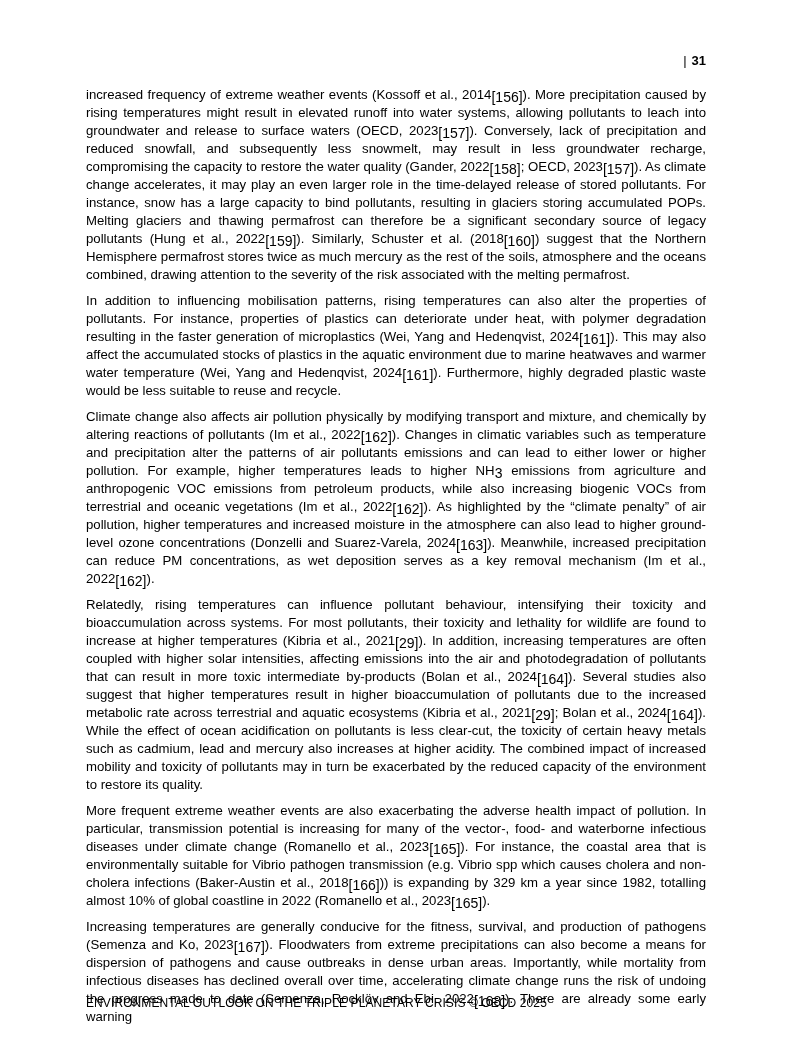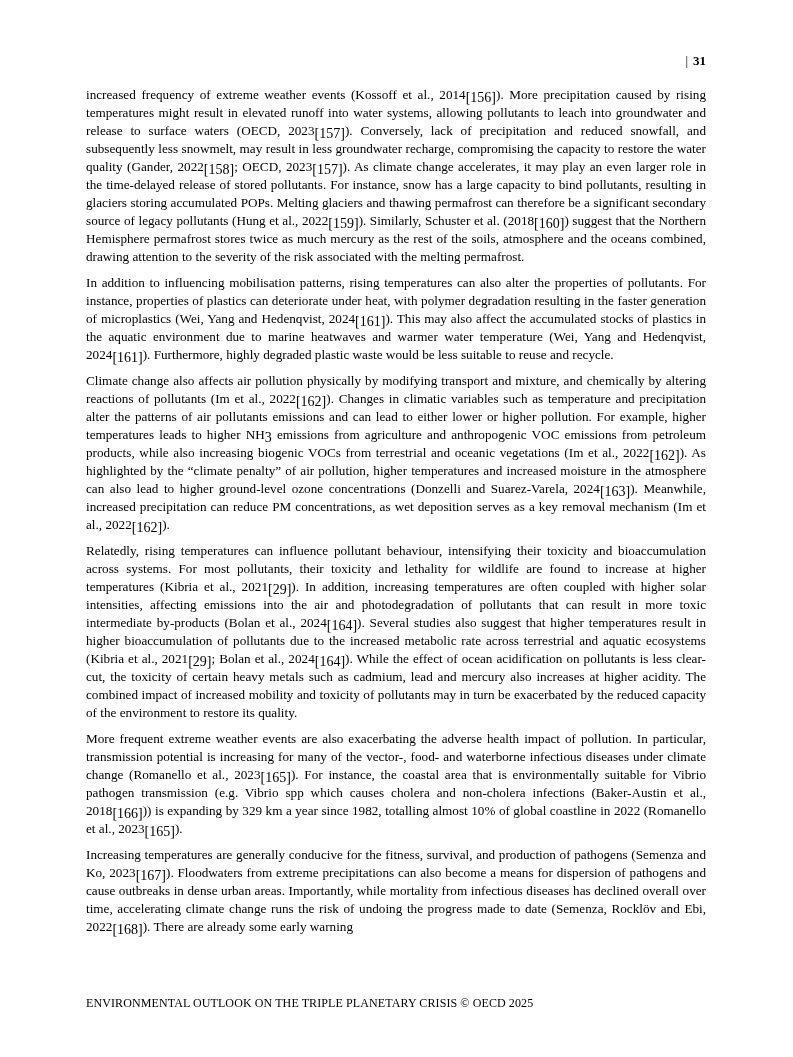--- a/index.html
+++ b/index.html
@@ -5,21 +5,21 @@
   html, body {
     margin: 0;
     padding: 0;
     background: #ffffff;
   }
   .page {
     position: relative;
     width: 793px;
     height: 1057px;
     background: #ffffff;
-    font-family: Liberation Serif, serif;
+    font-family: Liberation Sans, sans-serif;
     color: #000000;
     overflow: hidden;
     box-sizing: border-box;
     padding-left: 24px;
   }
   .page-header {
     position: absolute;
     top: 53px;
     right: 87px;
     font-size: 13px;

